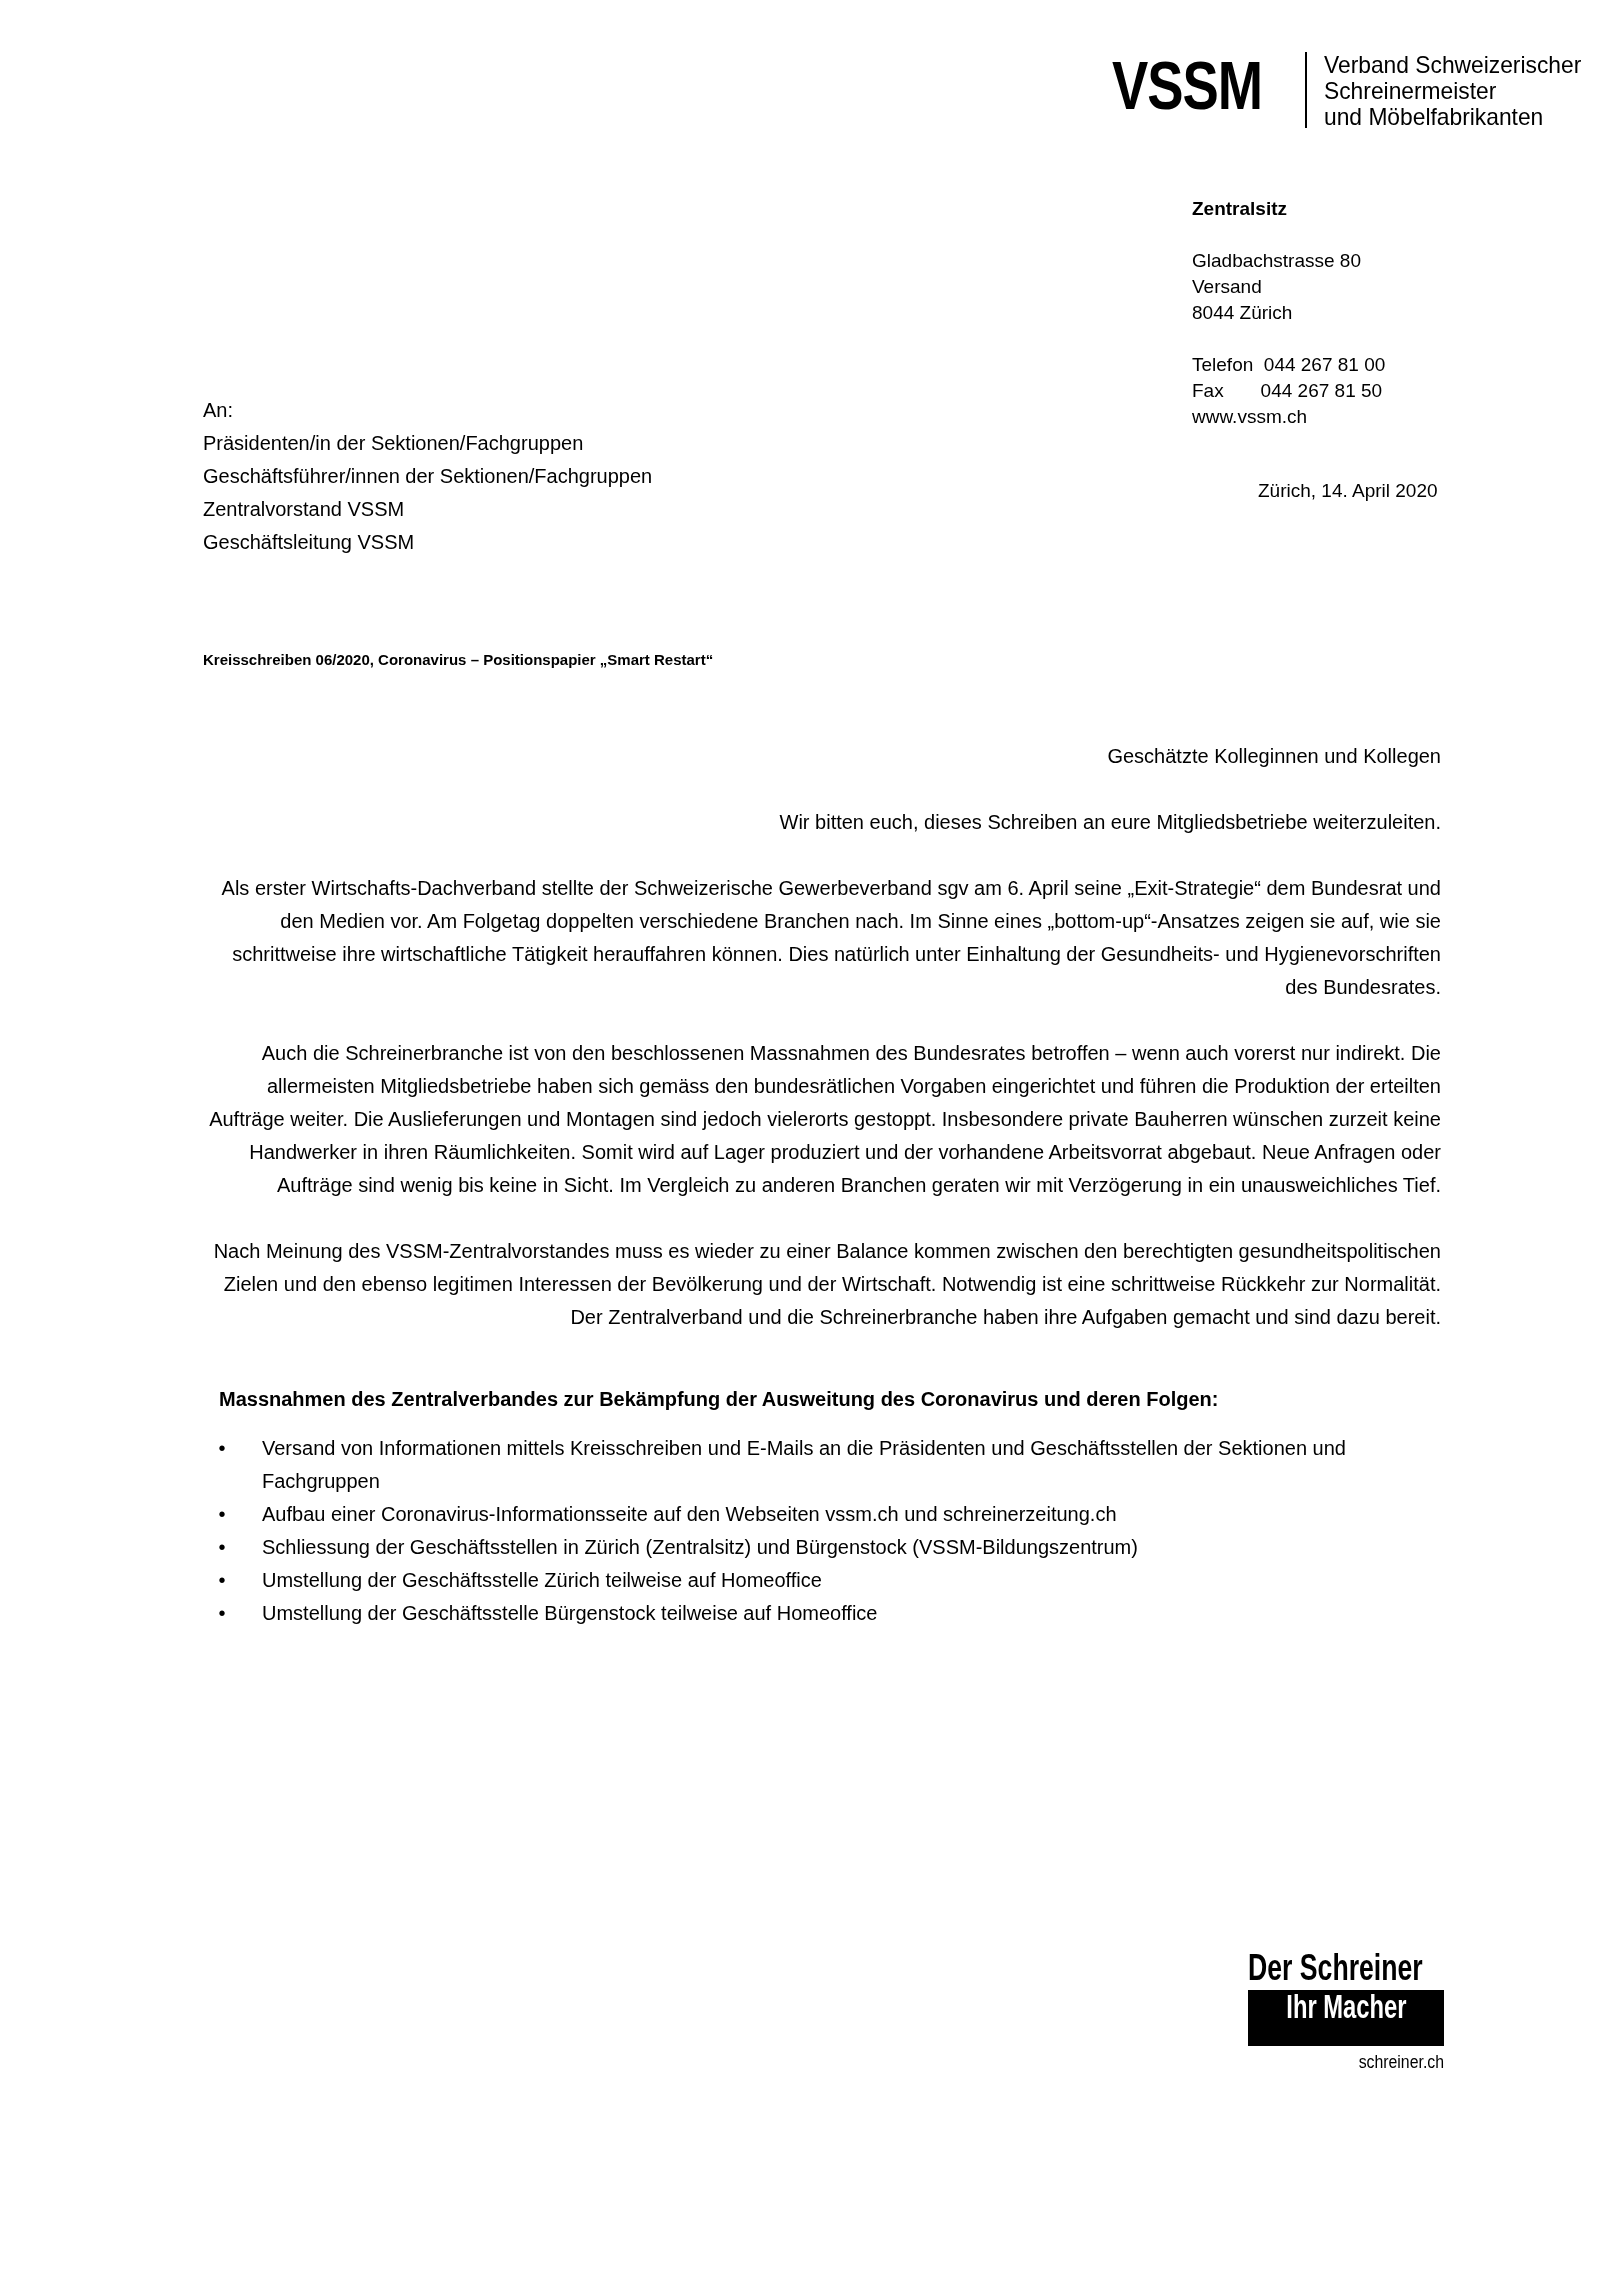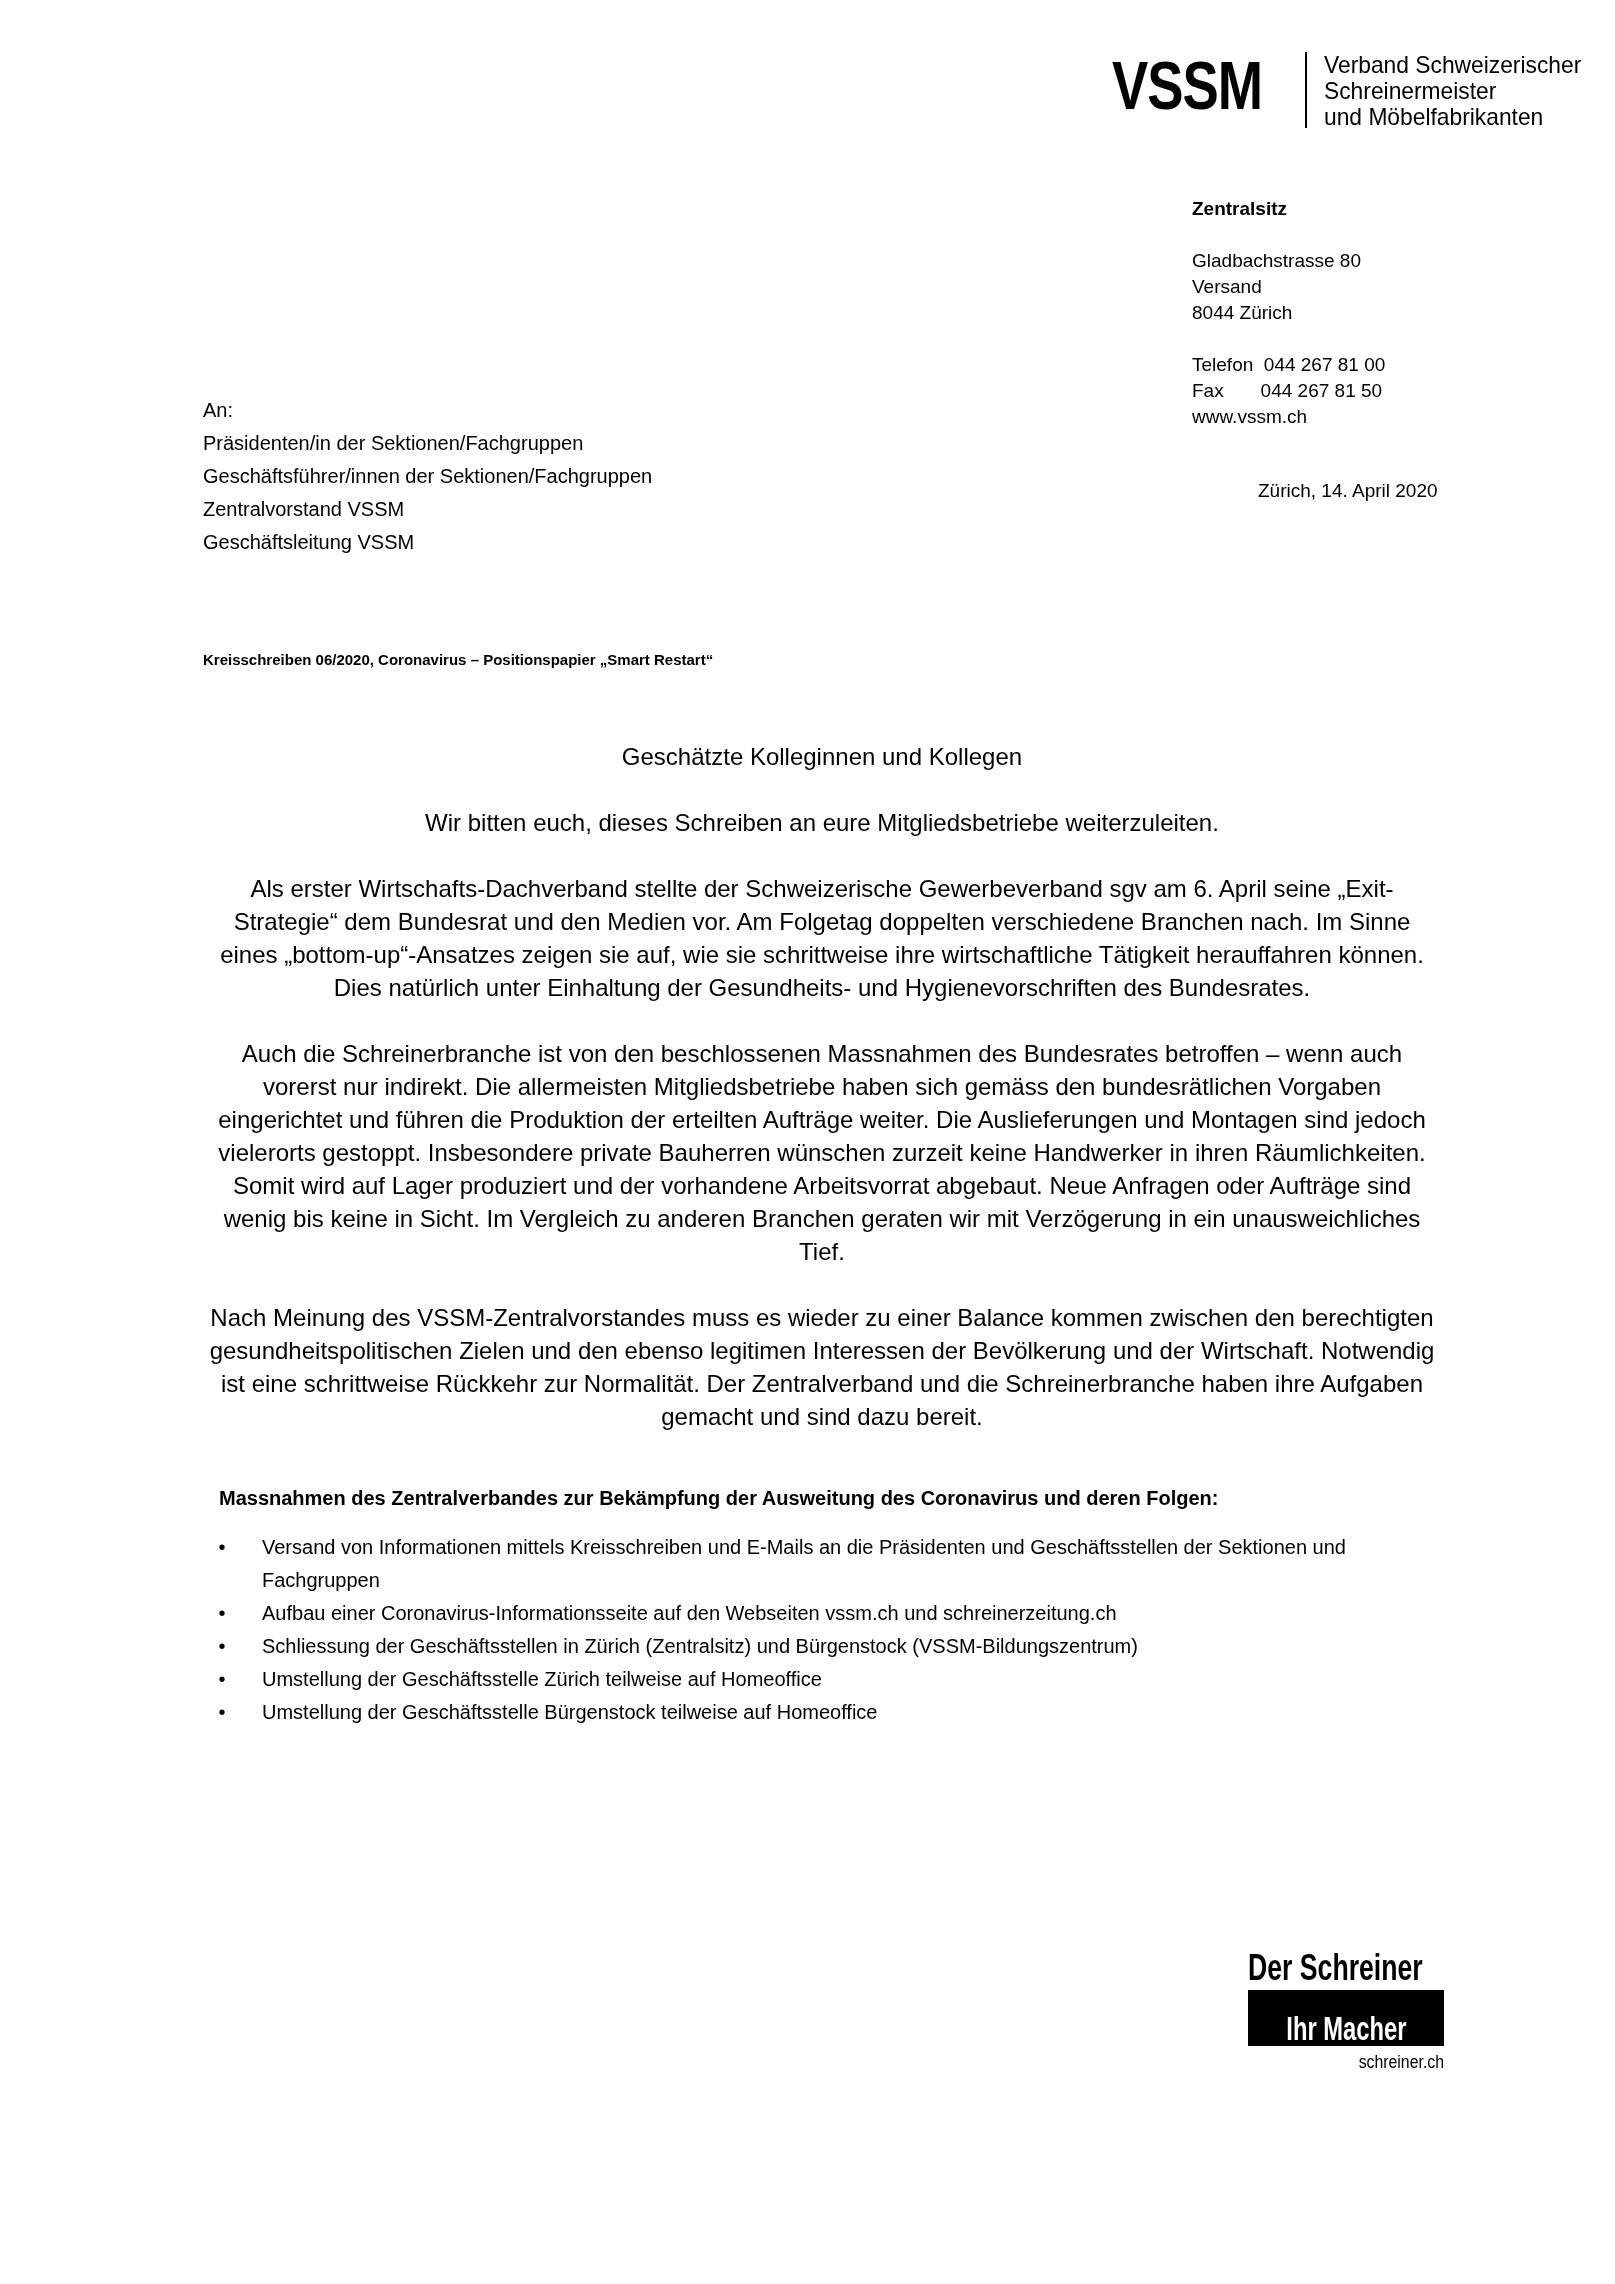--- a/index.html
+++ b/index.html
@@ -109,24 +109,24 @@
     font-size: 20px;
   }
   .subject {
     font-weight: bold;
     font-size: 15px;
     line-height: 30px;
     margin: 0 0 0 0;
     white-space: nowrap;
   }
   .para {
-    font-size: 24px;
+    font-size: 20px;
     line-height: 33px;
     margin: 0;
-    text-align: center;
+    text-align: right;
     width: 1238px;
   }
   .spacer-lg { height: 65px; }
   .spacer-md { height: 33px; }
 
   .bold-head {
     font-weight: bold;
     font-size: 20px;
     line-height: 33px;
     margin: 16px;
@@ -169,21 +169,21 @@
     transform-origin: left center;
     white-space: nowrap;
     letter-spacing: 0px;
   }
   .fl-bar {
     background: #000;
     color: #fff;
     margin-top: 2.6px;
     height: 56px;
     display: flex;
-    align-items: flex-end;
+    align-items: flex-start;
     justify-content: center;
     width: 196px;
   }
   .fl-bar span {
     font-size: 33px;
     line-height: 34px;
     font-weight: bold;
     transform: scaleX(0.72);
     transform-origin: center;
     white-space: nowrap;

